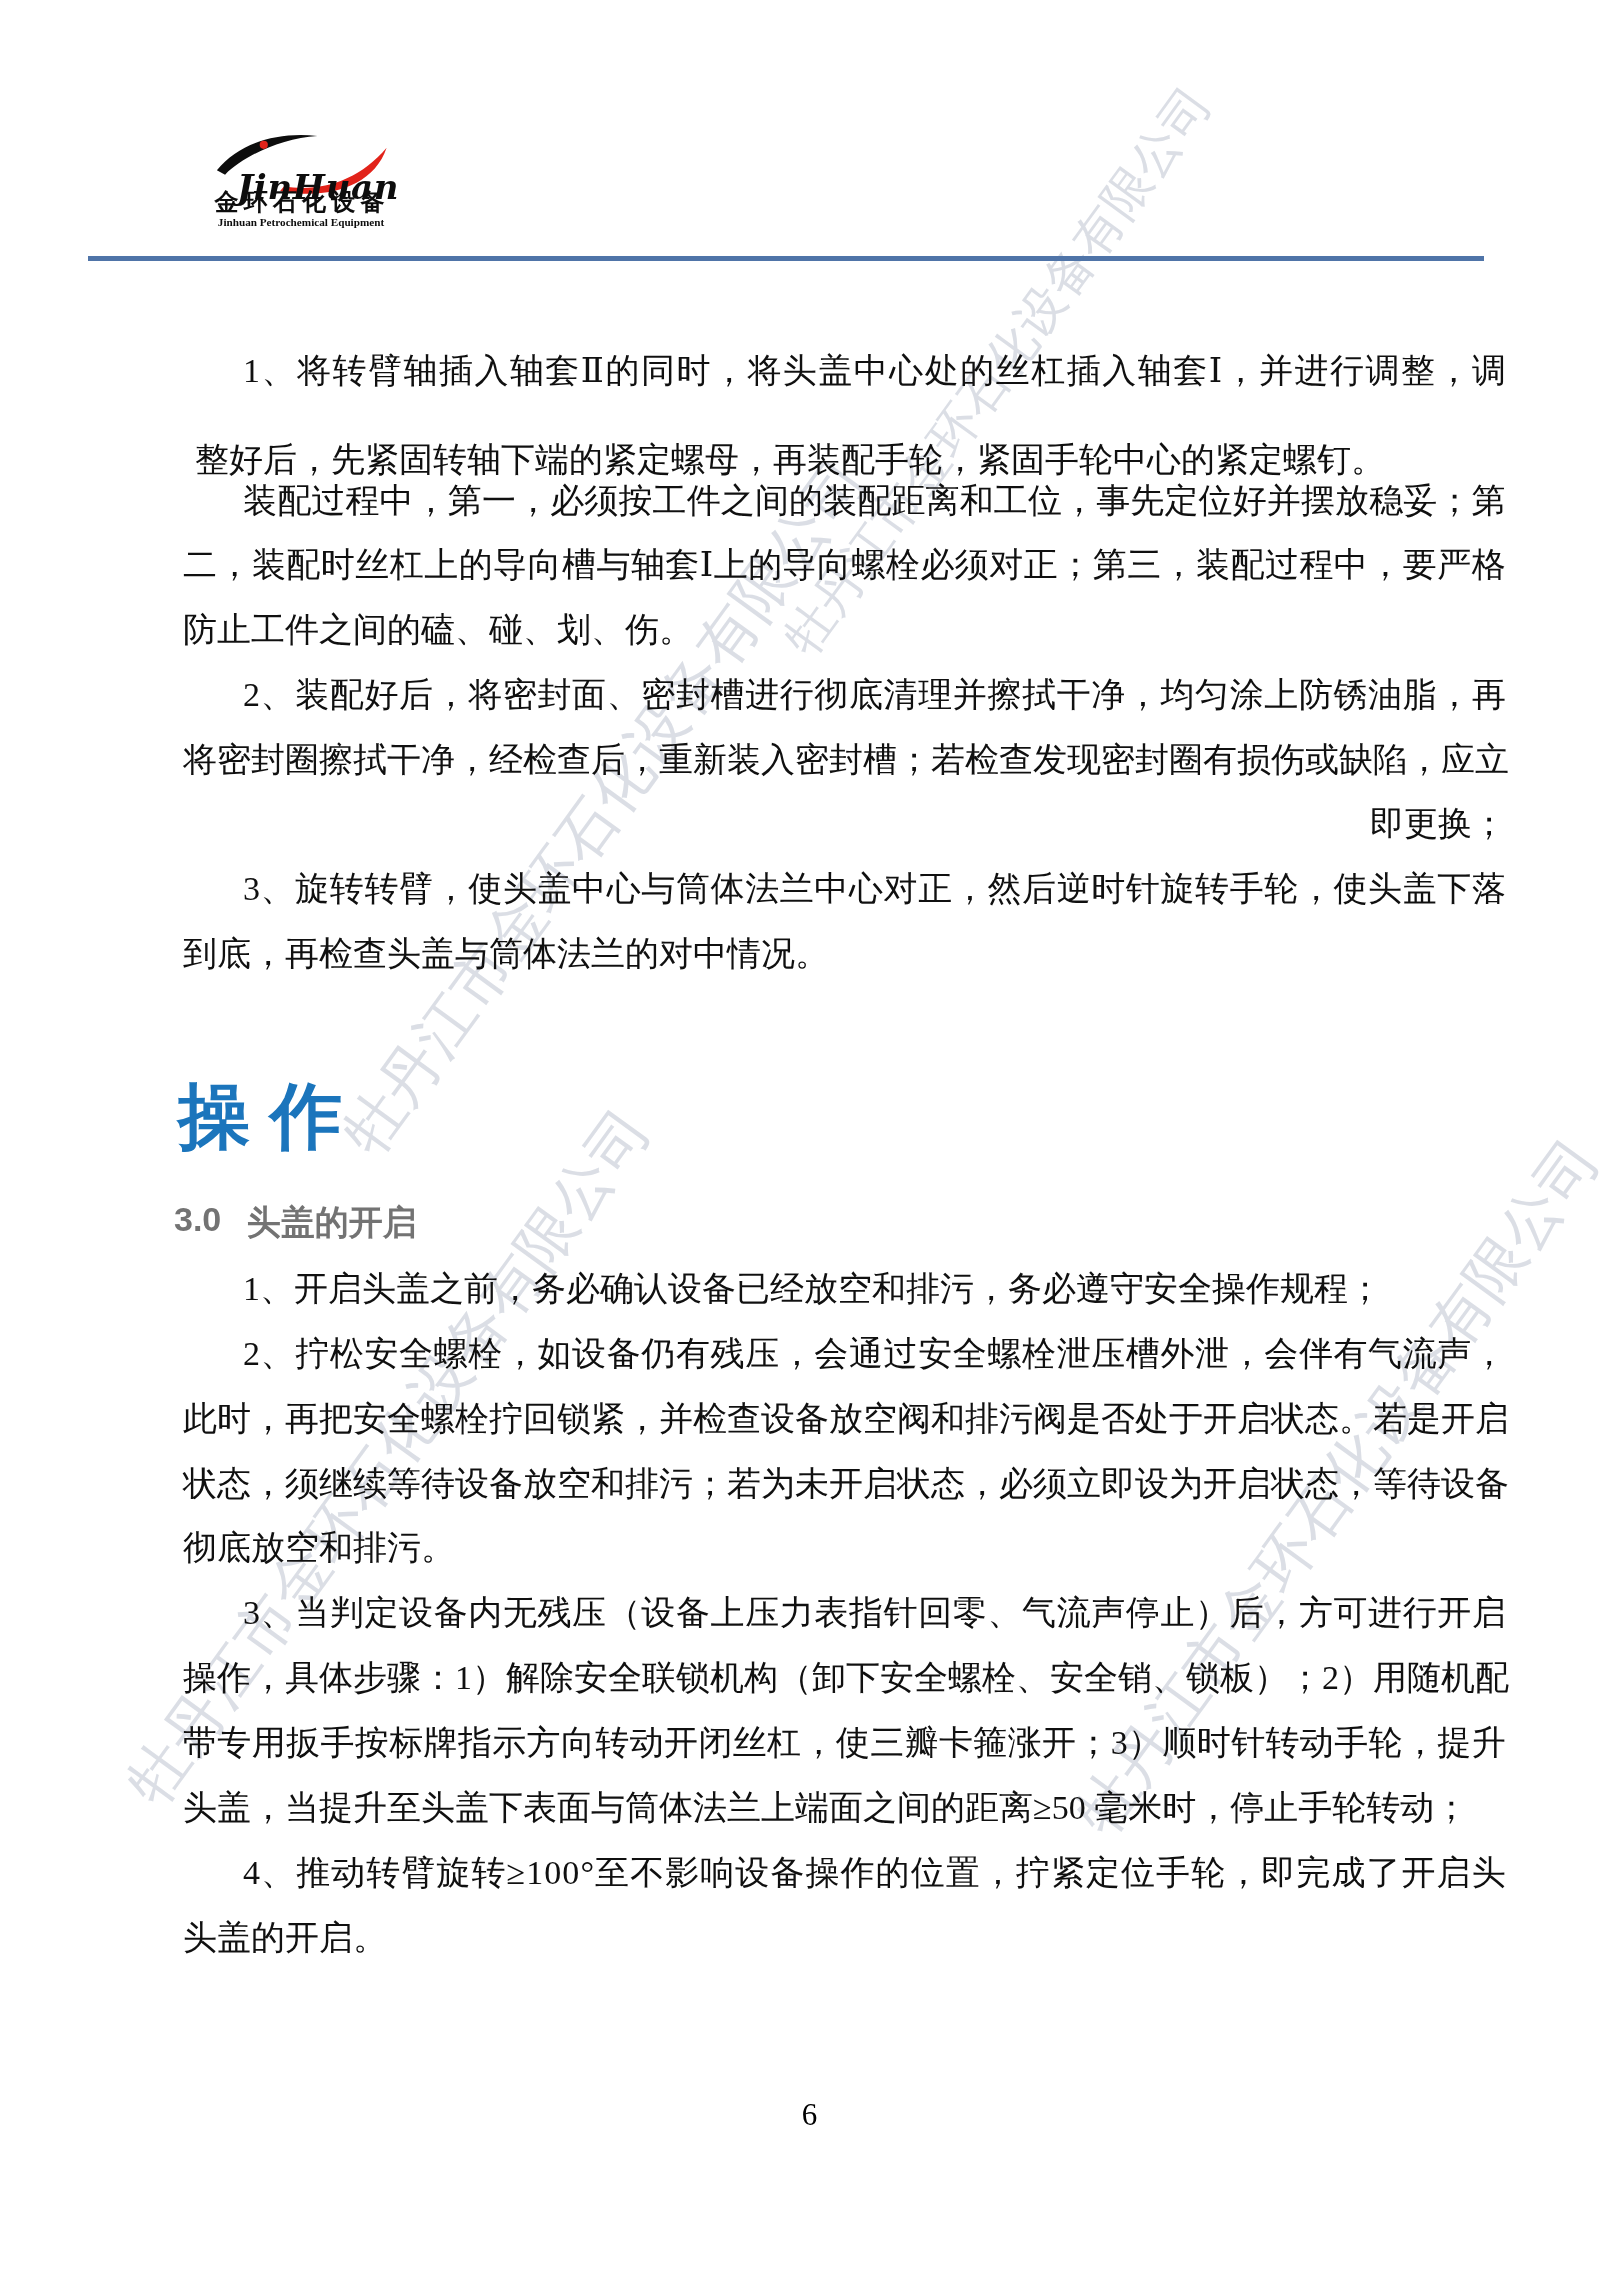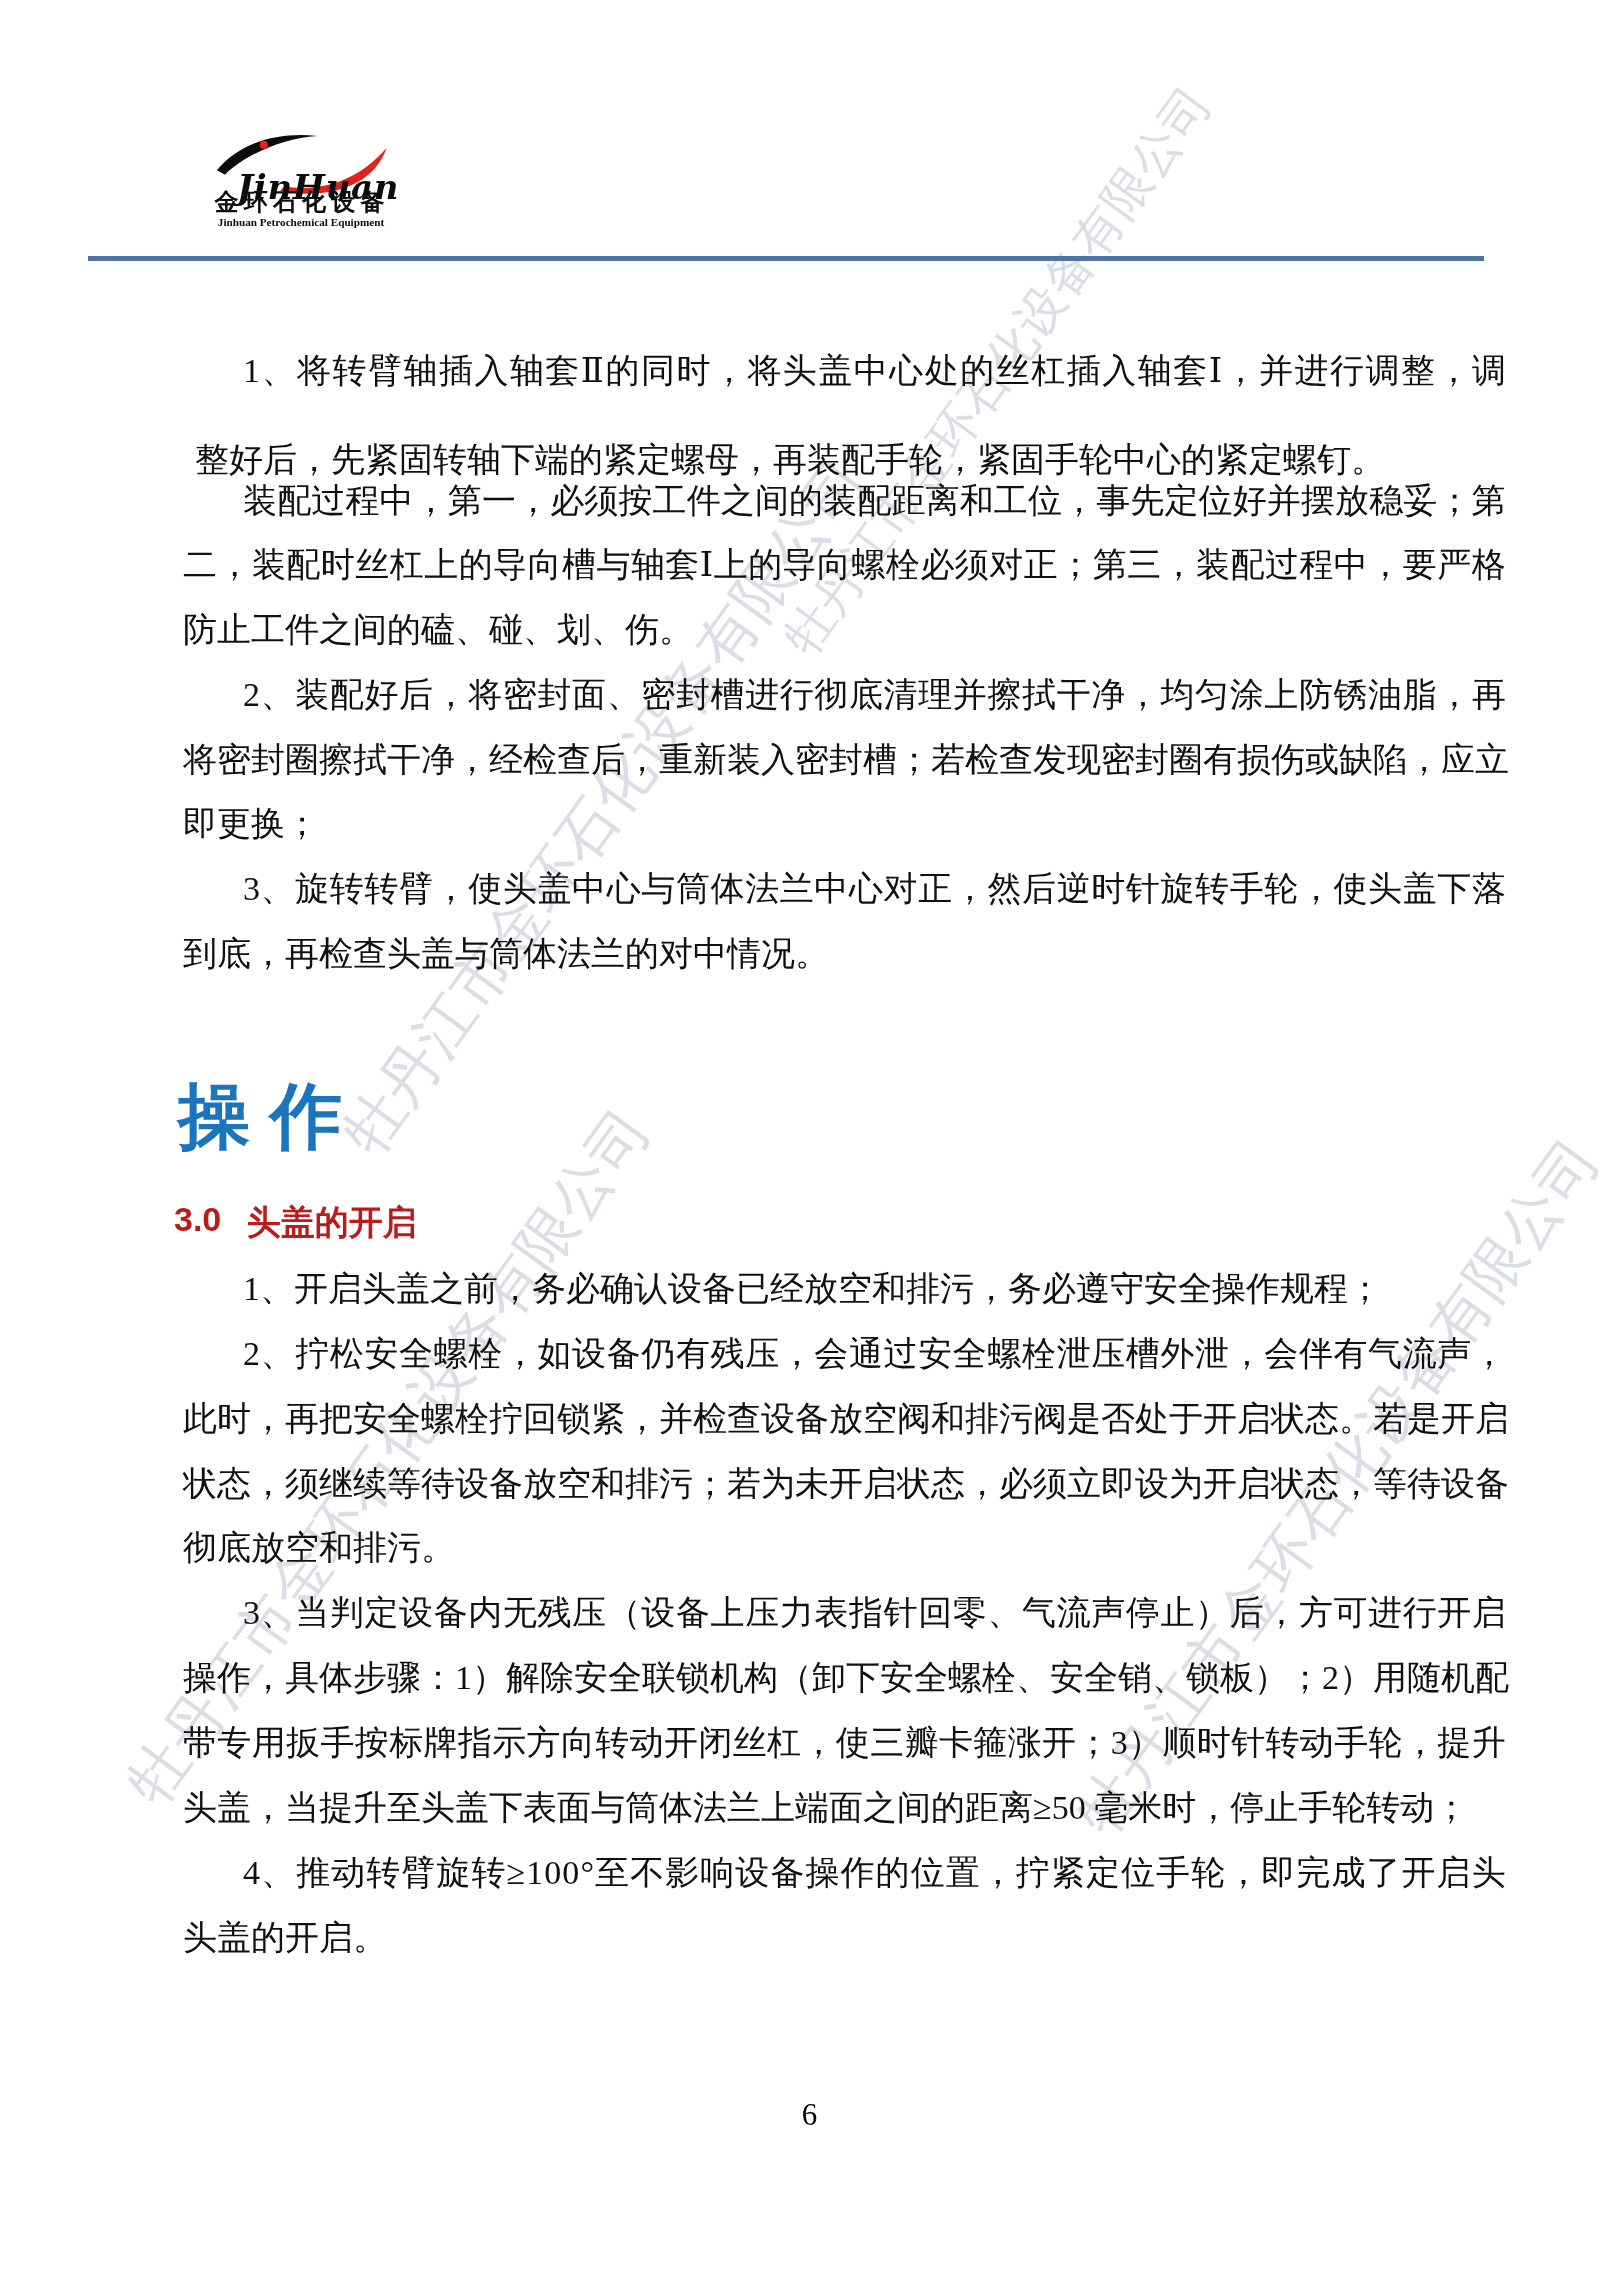--- a/index.html
+++ b/index.html
@@ -66,21 +66,21 @@
   .line.fill span{display:block;}
   
   .op-heading{
     position:absolute;left:170px;top:1061px;margin:8px;z-index:2;
     font-family:"Liberation Sans","DejaVu Sans",sans-serif;
     font-weight:bold;font-size:72px;color:#1b75bc;white-space:nowrap;
   }
   .sub-heading{
     position:absolute;left:174px;top:1200px;z-index:2;
     font-family:"Liberation Sans","DejaVu Sans",sans-serif;
-    font-weight:bold;font-size:34px;color:#b91c1c;
+    font-weight:bold;font-size:34px;color:#737373;
     display:flex;gap:25.4px;white-space:nowrap;
   }
   
   .page-number{
     position:absolute;left:0;top:2097px;width:1619px;z-index:2;
     text-align:center;font-size:31px;color:#000;
   }
 </style>
 </head>
 <body>
@@ -300,21 +300,21 @@
         <span>有</span>
         <span>损</span>
         <span>伤</span>
         <span>或</span>
         <span>缺</span>
         <span>陷</span>
         <span>，</span>
         <span>应</span>
         <span>立</span>
       </div>
-      <div class="line" style="top: 801px;">即更换；</div>
+      <div class="line" style="top: 801px; text-align: right;">即更换；</div>
       <div class="line fill ind" style="top: 866px;">
         <span>3</span>
         <span>、</span>
         <span>旋</span>
         <span>转</span>
         <span>转</span>
         <span>臂</span>
         <span>，</span>
         <span>使</span>
         <span>头</span>

